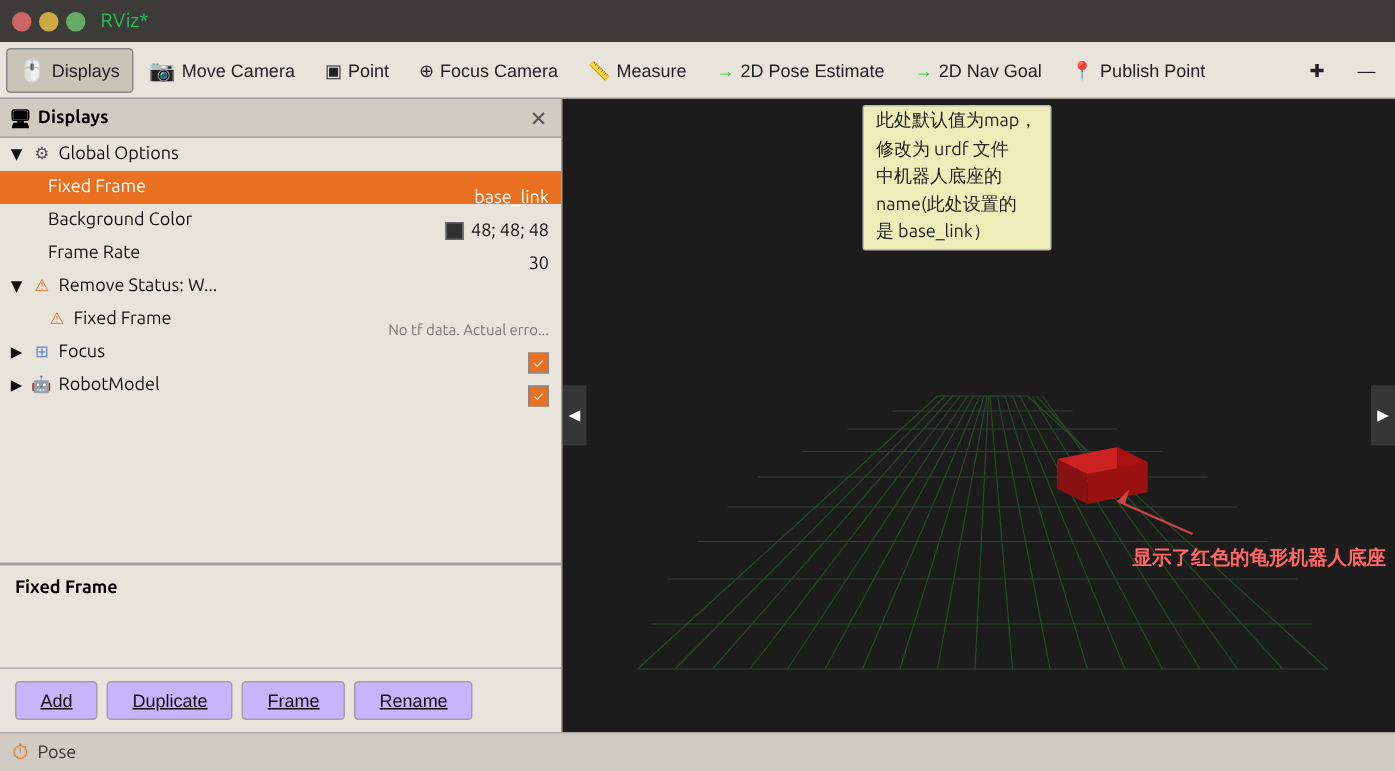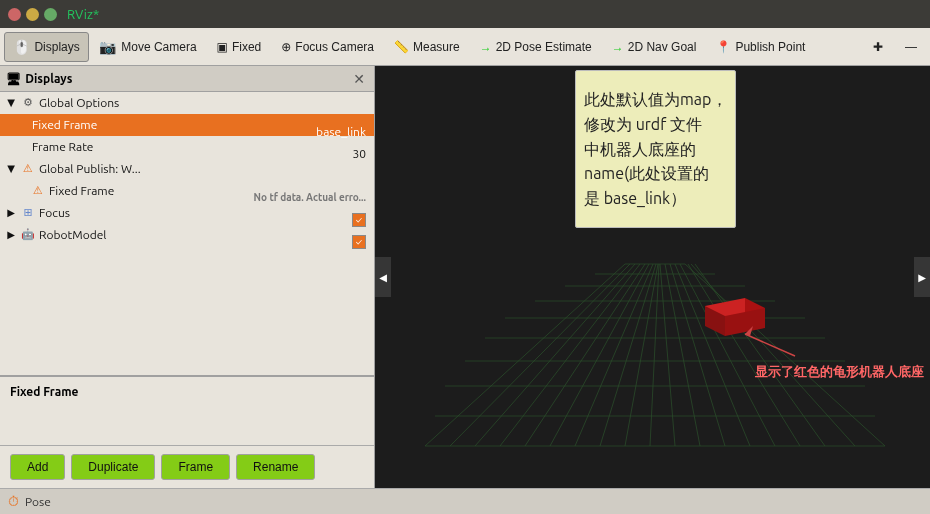--- a/index.html
+++ b/index.html
@@ -215,25 +215,26 @@
     .bottom-buttons {
       display: flex;
       gap: 6px;
       padding: 8px 10px;
       background: #e8e4dc;
       border-top: 1px solid #aaa;
     }
     .bottom-btn {
       padding: 5px 16px;
       border: 1px solid #a0a0a0;
-      background: #84cc16;
+      background: #c4b5fd;
       border-radius: 3px;
       cursor: pointer;
       font-size: 12px;
       color: #111;
+      text-decoration: underline;
     }
 
     
     .right-panel {
       flex: 1;
       background: #1a1a1a;
       position: relative;
       overflow: hidden;
     }
 
@@ -307,21 +308,21 @@
   <button class="toolbar-btn active">
     <span style="font-size:14px;">🖱️</span>
     <span>Displays</span>
   </button>
   <button class="toolbar-btn">
     <span style="font-size:14px;">📷</span>
     <span>Move Camera</span>
   </button>
   <button class="toolbar-btn">
     <span>▣</span>
-    <span>Fixed</span>
+    <span>Point</span>
   </button>
   <button class="toolbar-btn">
     <span>⊕</span>
     <span>Focus Camera</span>
   </button>
   <button class="toolbar-btn">
     <span>📏</span>
     <span>Measure</span>
   </button>
   <button class="toolbar-btn">
@@ -366,38 +367,46 @@
         <span class="tree-icon icon-gear">⚙</span>
         <span>Global Options</span>
       </div>
 
       <div class="tree-item selected tree-indent-1">
         <span class="tree-arrow"> </span>
         <span>Fixed Frame</span>
         <span class="tree-value">base_link</span>
       </div>
 
+      <div class="tree-item tree-indent-1">
+        <span class="tree-arrow"> </span>
+        <span>Background Color</span>
+        <span class="tree-value">
+          <span class="color-swatch"></span>
+          <span>48; 48; 48</span>
+        </span>
+      </div>
 
       <div class="tree-item tree-indent-1">
         <span class="tree-arrow"> </span>
         <span>Frame Rate</span>
         <span class="tree-value">30</span>
       </div>
 
 
       <div class="tree-item">
         <span class="tree-arrow">▼</span>
         <span class="tree-icon icon-warning">⚠</span>
-        <span>Global Publish: W...</span>
+        <span>Remove Status: W...</span>
       </div>
 
       <div class="tree-item tree-indent-2">
         <span class="tree-icon icon-warning">⚠</span>
         <span>Fixed Frame</span>
-        <span class="tree-value" style="font-size:10px;color:#777;font-weight:bold;">No tf data.  Actual erro...</span>
+        <span class="tree-value" style="font-size:10px;color:#777;">No tf data.  Actual erro...</span>
       </div>
 
       <div class="tree-item">
         <span class="tree-arrow">▶</span>
         <span class="tree-icon icon-grid">⊞</span>
         <span>Focus</span>
         <span class="tree-value">
           <span class="checkbox-icon checkbox-checked"></span>
         </span>
       </div>
@@ -479,21 +488,21 @@
 
         <polygon points="20,-10 60,-18 60,2 20,10" fill="#991111"></polygon>
       </g>
 
       <line x1="420" y1="290" x2="370" y2="268" stroke="#cc4444" stroke-width="1.5"></line>
       <polygon points="370,268 378,260 375,270" fill="#cc4444"></polygon>
 
       <text x="380" y="310" fill="#ff6666" font-size="13" font-family="Arial" font-weight="bold">显示了红色的龟形机器人底座</text>
     </svg>
 
-    <div style="position:absolute; top:4px; left:200px; background:rgba(255,255,200,0.92); border:1px solid #bbb; padding:16px 8px; font-size:16px; color:#222; line-height:1.55; border-radius:2px; z-index:20;">
+    <div style="position:absolute; top:4px; left:200px; background:rgba(255,255,200,0.92); border:1px solid #bbb; padding:1px 8px; font-size:12px; color:#222; line-height:1.55; border-radius:2px; z-index:20;">
       <span>此处默认值为map，</span><br>
       <span>修改为 urdf 文件</span><br>
       <span>中机器人底座的</span><br>
       <span>name(此处设置的</span><br>
       <span>是 base_link）</span>
     </div>
 
     <button class="scroll-arrow-left">◀</button>
 
     <button class="scroll-arrow-right">▶</button>

